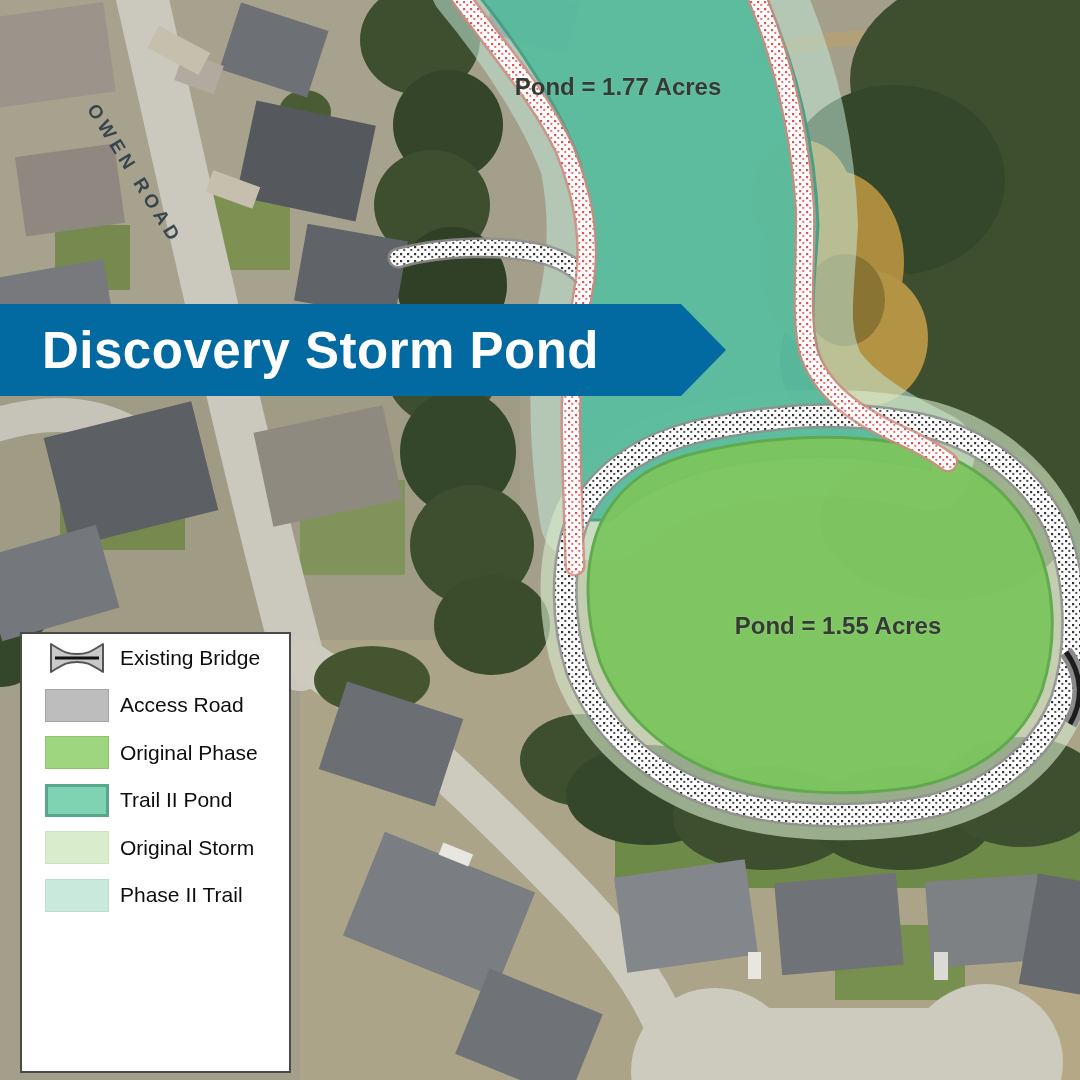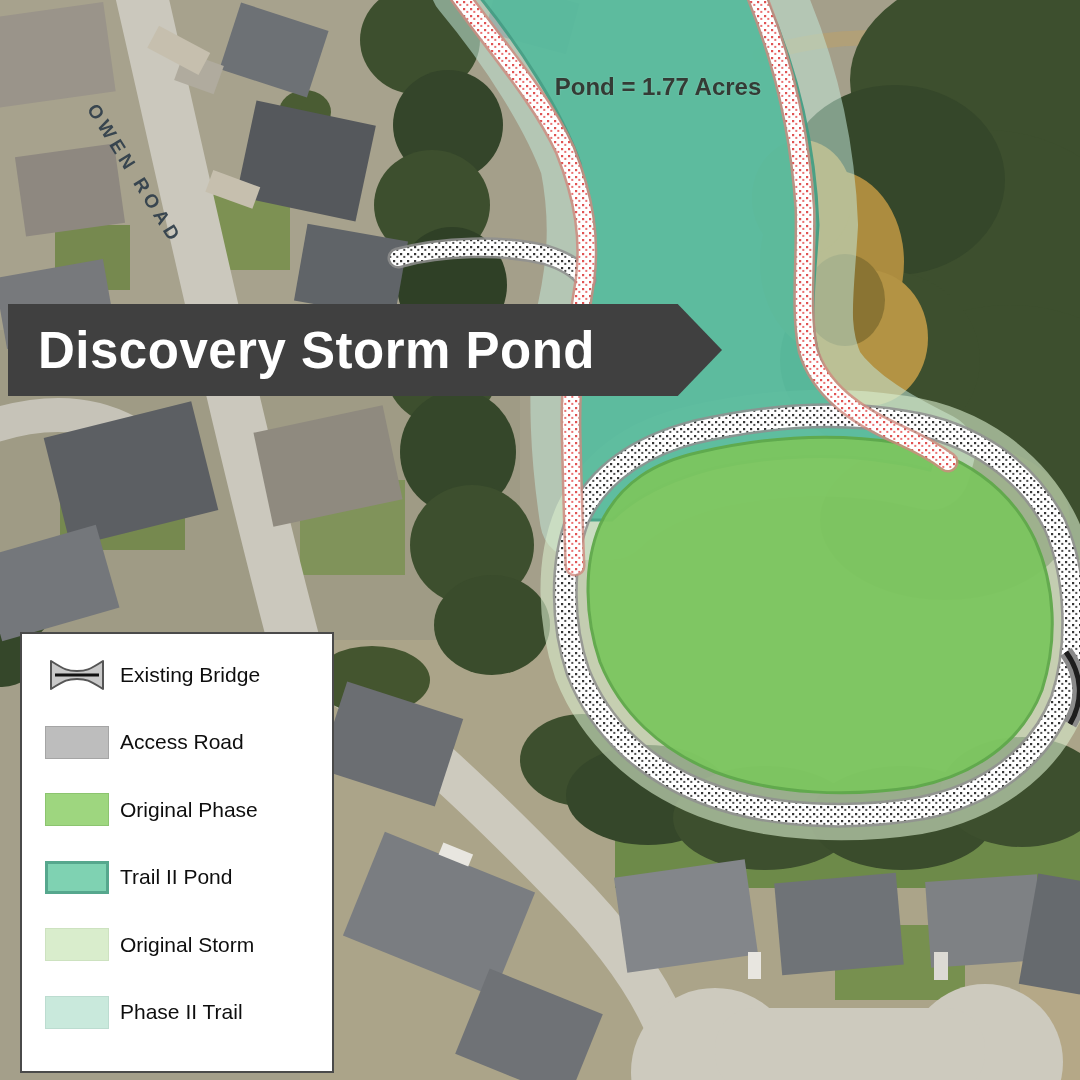--- a/index.html
+++ b/index.html
@@ -4,50 +4,51 @@
 <style>
   html,body{margin:0;padding:0;background:#222;}
   .stage{
     position:relative;width:1080px;height:1080px;overflow:hidden;
     font-family:"Liberation Sans",sans-serif;background:#a49f8a;
   }
   .stage svg.map{position:absolute;left:0;top:0;}
 
   
   .banner{
-    position:absolute;left:8px;top:304px;width:714px;height:92px;
-    background:#404040;
+    position:absolute;left:0;top:304px;width:714px;height:92px;
+    background:#0369a1;
     clip-path:polygon(0 0,93.8% 0,100% 50%,93.8% 100%,0 100%);
     display:flex;align-items:center;
     z-index:30;
+    padding-left:12px;
   }
   .banner .title{
     color:#fff;font-size:51px;font-weight:bold;letter-spacing:.5px;
     padding-left:30px;white-space:nowrap;
   }
 
   
   .map-label{
     position:absolute;color:#343b35;font-weight:bold;font-size:24px;
     white-space:nowrap;z-index:20;text-shadow:0 0 2px rgba(255,255,255,.25);
   }
-  .lbl-pond2{left:536px;top:73px;width:244px;text-align:center;}
+  .lbl-pond2{left:496px;top:73px;width:244px;text-align:center;}
   .lbl-pond1{left:716px;top:612px;width:244px;text-align:center;}
   .road-label{
     position:absolute;left:101px;top:100px;z-index:15;
     color:#2f3e4a;font-size:19px;font-weight:bold;letter-spacing:4.5px;
     transform:rotate(58deg);transform-origin:0 0;white-space:nowrap;opacity:.92;
   }
 
   
   .legend{
-    position:absolute;left:20px;top:632px;width:314px;height:441px;
+    position:absolute;left:20px;top:632px;width:271px;height:441px;
     background:#fff;border:2px solid #4a4a4a;z-index:40;
-    box-sizing:border-box;padding:17px 0 0 12px;
-    display:flex;flex-direction:column;gap:20px;
+    box-sizing:border-box;padding:0 0 0 12px;
+    display:flex;flex-direction:column;
   }
   .lg-row{display:flex;align-items:center;height:47.5px;flex:0 0 47.5px;}
   .lg-sym{width:86px;display:flex;justify-content:center;align-items:center;flex:0 0 86px;}
   .lg-label{font-size:21px;color:#0e0e0e;}
   .swatch{width:64px;height:33px;box-sizing:border-box;}
   .sw-trail-existing{
     background-image:radial-gradient(circle,#3c3c3c 1.1px,transparent 1.5px),
                      radial-gradient(circle,#565656 1px,transparent 1.4px);
     background-size:7px 7px,7px 7px;background-position:0 0,3.5px 3.5px;
     background-color:#fff;border:1px solid #9a9a9a;
@@ -206,20 +207,21 @@
       </g>
 
       <g fill="none">
         <path d="M1066,652 C1082,674 1084,700 1070,724" stroke="#8a8a8a" stroke-width="14"></path>
         <path d="M1066,652 C1082,674 1084,700 1070,724" stroke="#1d1d1d" stroke-width="5"></path>
       </g>
     </g>
   </svg>
 
   <div class="map-label lbl-pond2">Pond = 1.77 Acres</div>
+  <div class="map-label lbl-pond1">Pond = 1.55 Acres</div>
   <div class="road-label">OWEN ROAD</div>
 
   <div class="banner">
     <div class="title">Discovery Storm Pond</div>
   </div>
 
   <div class="legend">
 
     <div class="lg-row">
       <span class="lg-sym">

